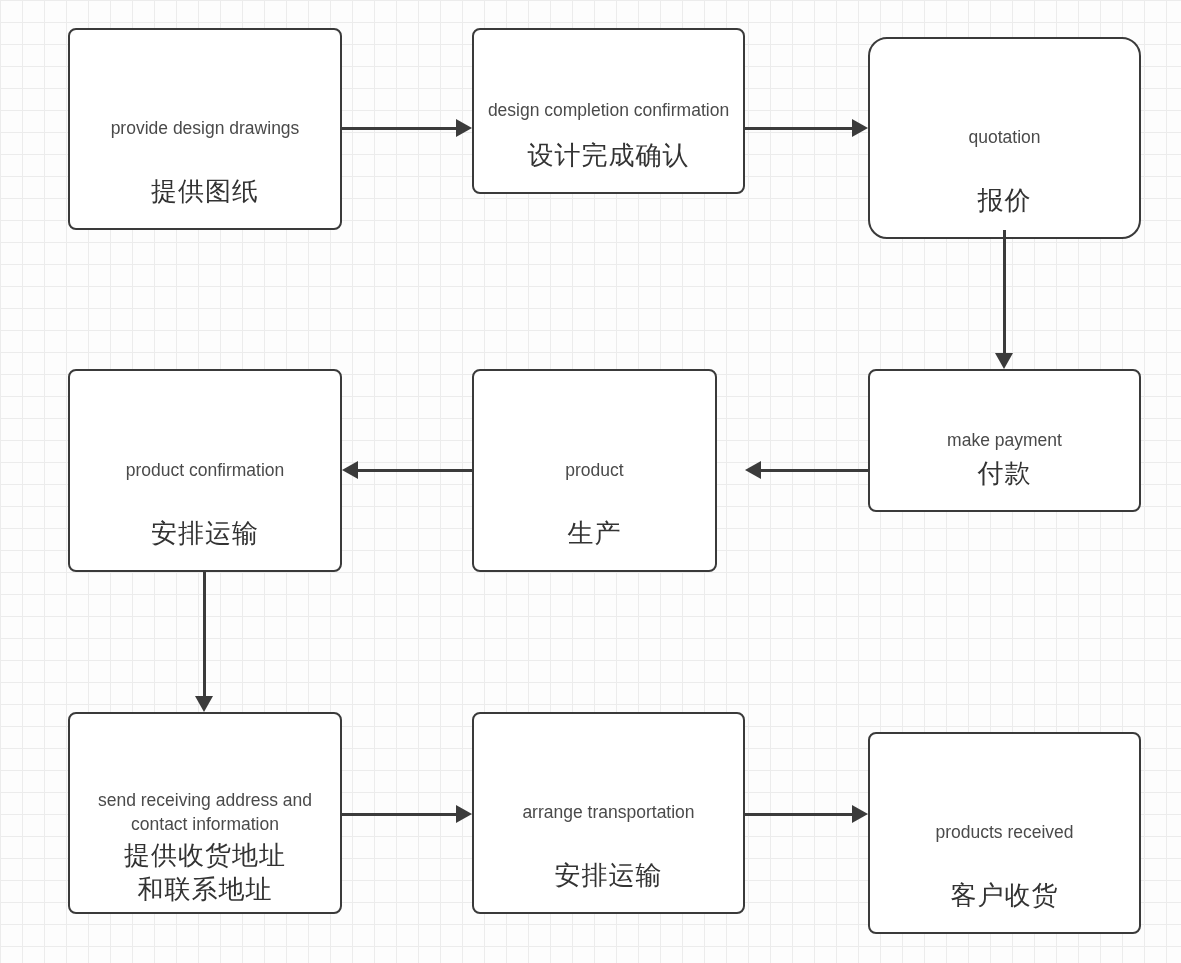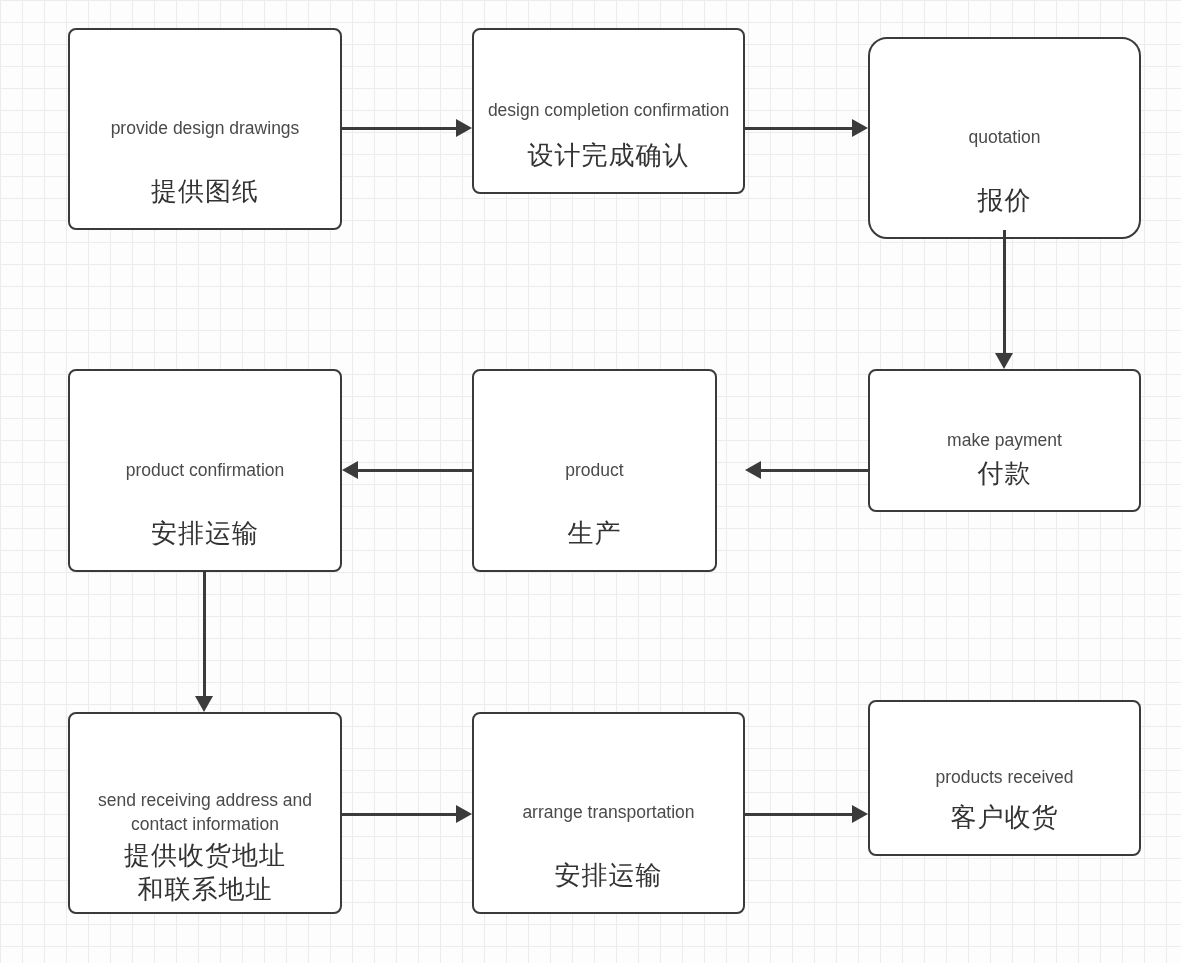--- a/index.html
+++ b/index.html
@@ -42,21 +42,21 @@
 
   
   #b0 { left: 68px;  top: 28px;  width: 274px; height: 202px; }
   #b1 { left: 472px; top: 28px;  width: 273px; height: 166px; }
   #b2 { left: 868px; top: 37px;  width: 273px; height: 202px; border-radius: 19px; }
   #b3 { left: 68px;  top: 369px; width: 274px; height: 203px; padding-left: 25px; }
   #b4 { left: 472px; top: 369px; width: 245px; height: 203px; }
   #b5 { left: 868px; top: 369px; width: 273px; height: 143px; }
   #b6 { left: 68px;  top: 712px; width: 274px; height: 202px; }
   #b7 { left: 472px; top: 712px; width: 273px; height: 202px; }
-  #b8 { left: 868px; top: 700px; width: 273px; height: 156px; padding-left: 34px; }
+  #b8 { left: 868px; top: 732px; width: 273px; height: 202px; padding-left: 34px; }
 
   
   .line { position: absolute; background: #3b3b3b; }
   .head { position: absolute; width: 0; height: 0; }
   .head-right { border-top: 9px solid transparent; border-bottom: 9px solid transparent; border-left: 16px solid #3b3b3b; }
   .head-left  { border-top: 9px solid transparent; border-bottom: 9px solid transparent; border-right: 16px solid #3b3b3b; }
   .head-down  { border-left: 9px solid transparent; border-right: 9px solid transparent; border-top: 16px solid #3b3b3b; }
 
   #e1-line { left: 342px; top: 127px; width: 114px; height: 3px; }
   #e1-head { left: 456px; top: 119px; }

